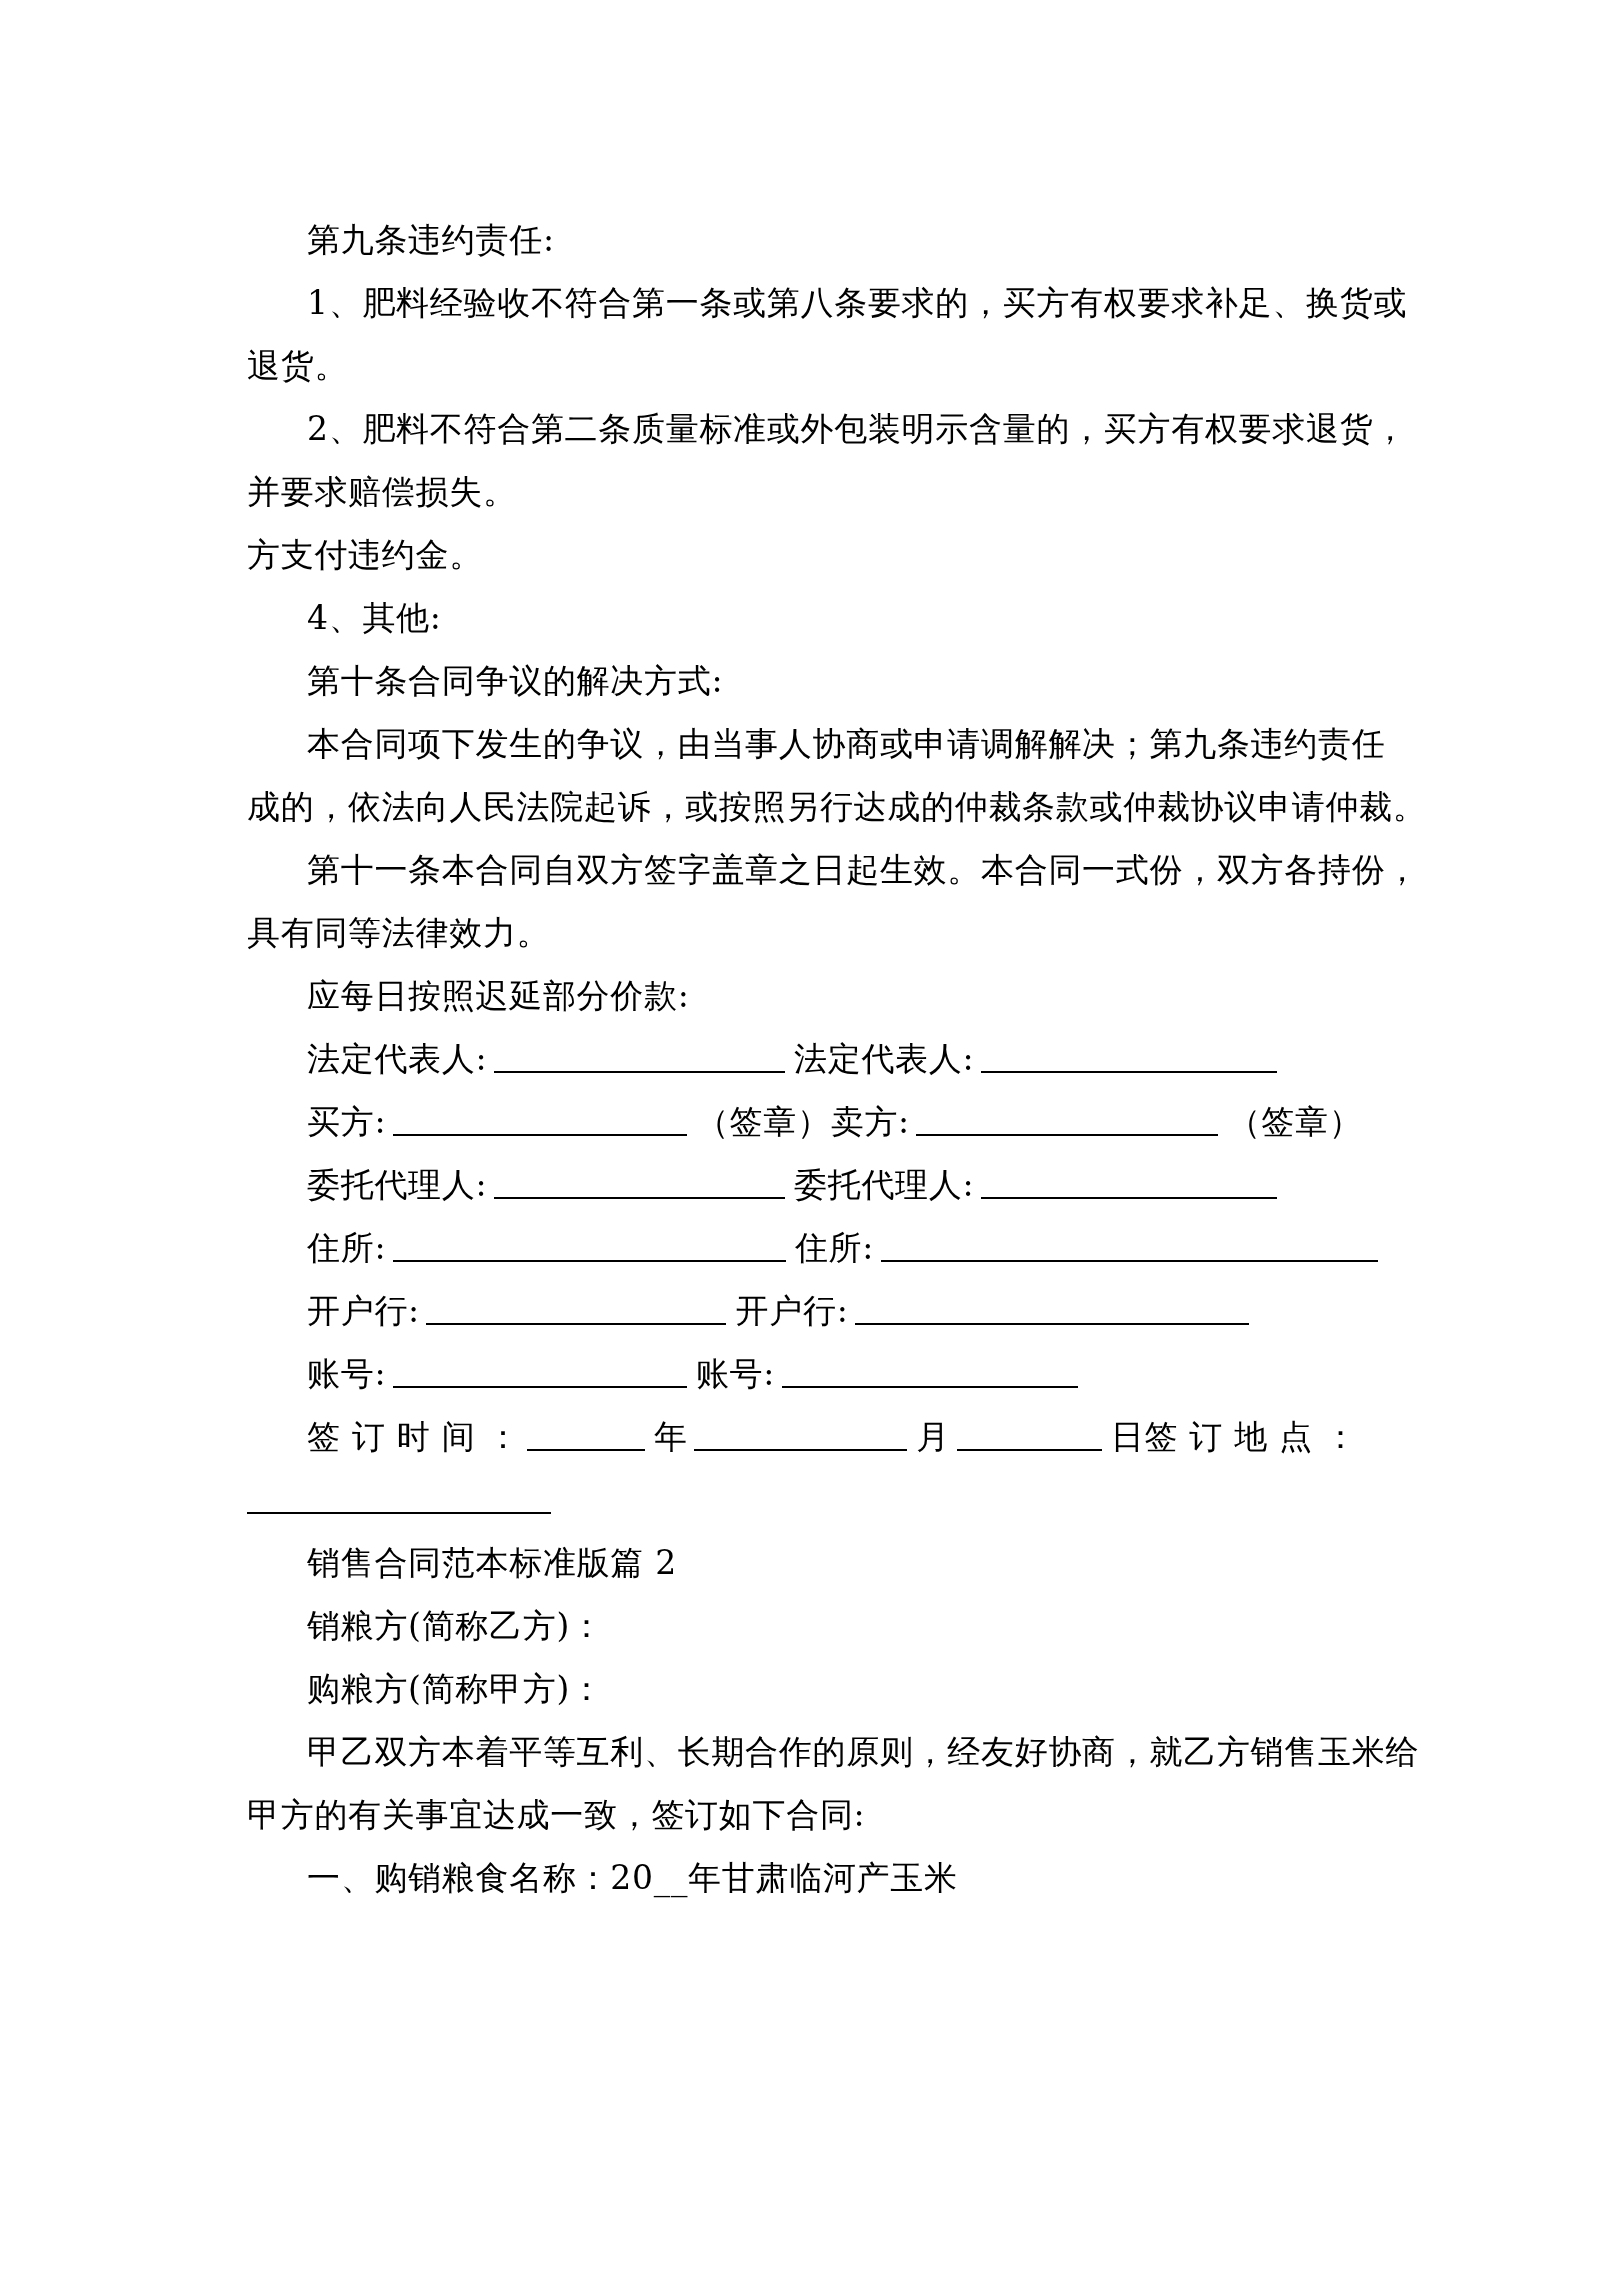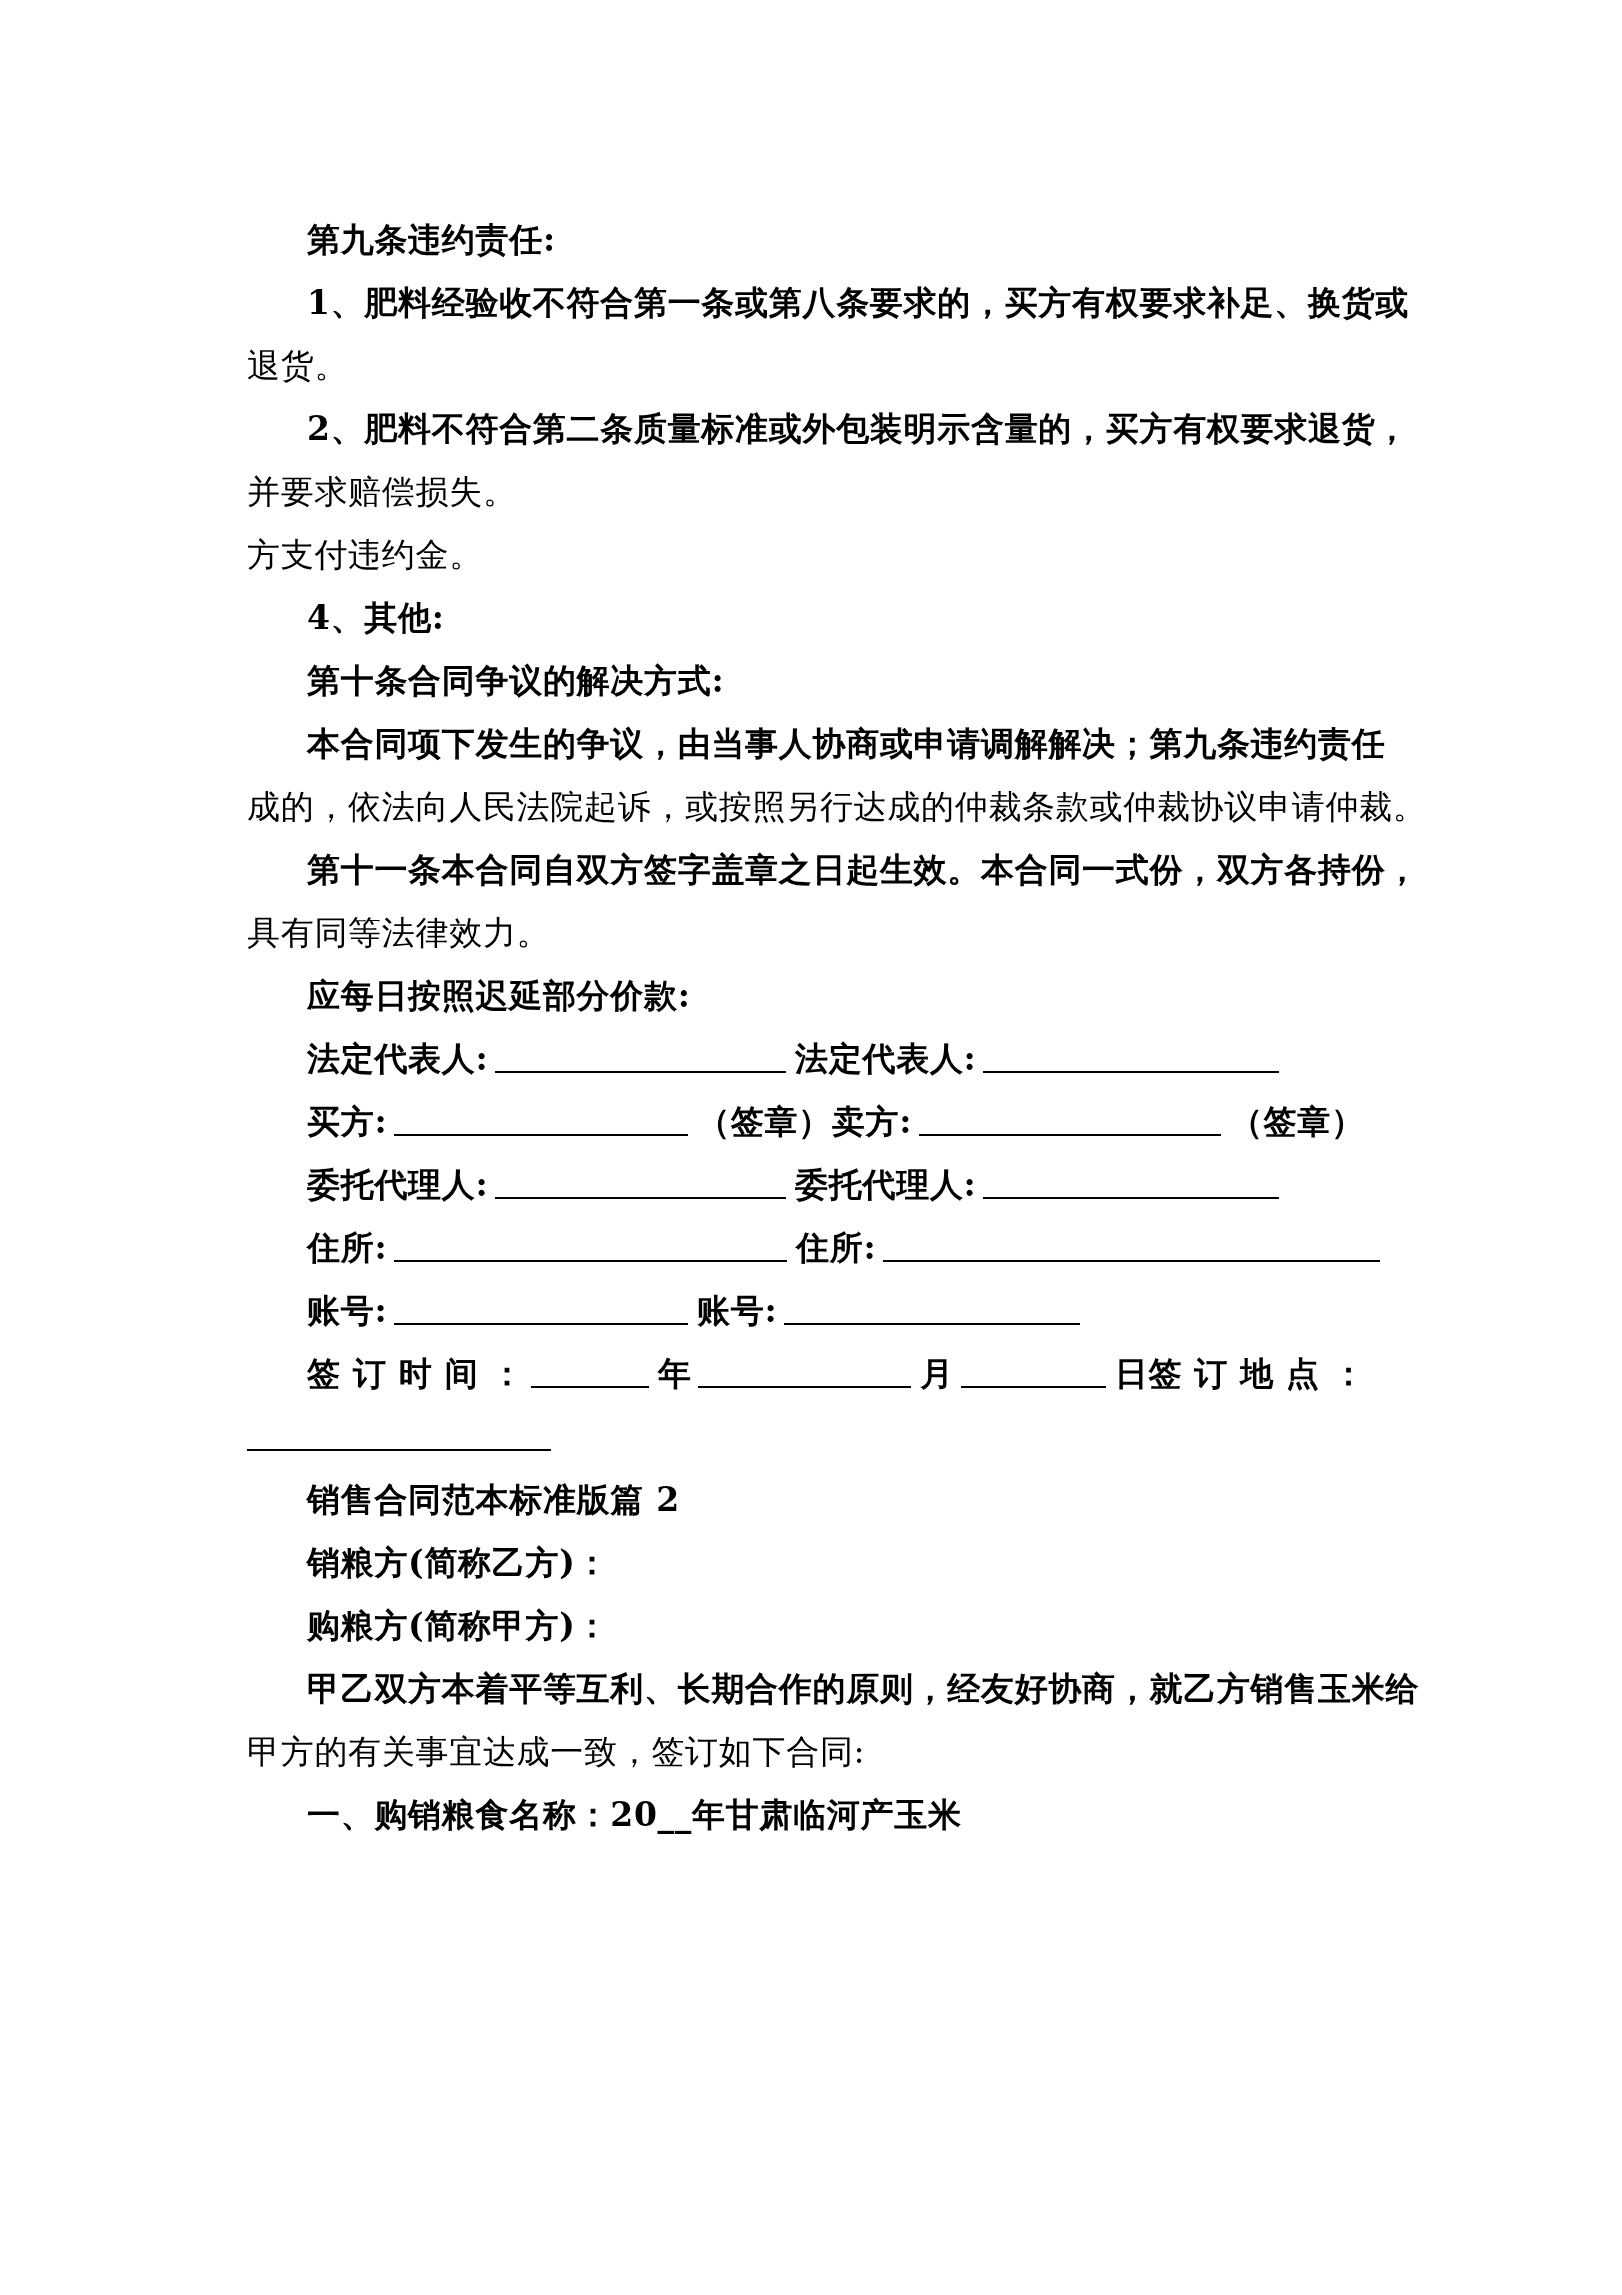--- a/index.html
+++ b/index.html
@@ -31,21 +31,20 @@
   }
   .row {
     height: 63px;
     line-height: 63px;
     font-size: 33px;
     letter-spacing: 0.7px;
     white-space: pre;
   }
   .ind {
     padding-left: 60px;
-    font-weight: bold;
   }
   
   .u {
     display: inline-block;
     height: 22px;
     border-bottom: 2.6px solid #000000;
     position: relative;
     top: 3.3px;
     margin: 0 9.2px 0 6.5px;
   }
@@ -75,20 +74,21 @@
 
     <div class="row ind"><span>法定代表人:</span><span class="u" style="width:291px"></span><span>法定代表人:</span><span class="u" style="width:296px"></span></div>
 
     <div class="row ind"><span>买方:</span><span class="u" style="width:294px"></span><span>（签章）</span><span>卖方:</span><span class="u" style="width:302px"></span><span>（签章）</span></div>
 
     <div class="row ind"><span>委托代理人:</span><span class="u" style="width:291px"></span><span>委托代理人:</span><span class="u" style="width:296px"></span></div>
 
     <div class="row ind"><span>住所:</span><span class="u" style="width:393px"></span><span>住所:</span><span class="u" style="width:497px"></span></div>
 
 
+    <div class="row ind"><span>开户行:</span><span class="u" style="width:300px"></span><span>开户行:</span><span class="u" style="width:394px"></span></div>
 
     <div class="row ind"><span>账号:</span><span class="u" style="width:294px"></span><span>账号:</span><span class="u" style="width:296px"></span></div>
 
     <div class="row ind"><span>签 订 时 间 ：</span><span class="u" style="width:118px"></span><span>年</span><span class="u" style="width:213px"></span><span>月</span><span class="u" style="width:145px"></span><span>日</span><span>签 订 地 点 ：</span></div>
 
     <div class="row"><span class="u flush" style="width:304px"></span></div>
 
     <div class="row ind">销售合同范本标准版篇 2</div>
     <div class="row ind">销粮方(简称乙方)：</div>
     <div class="row ind">购粮方(简称甲方)：</div>

